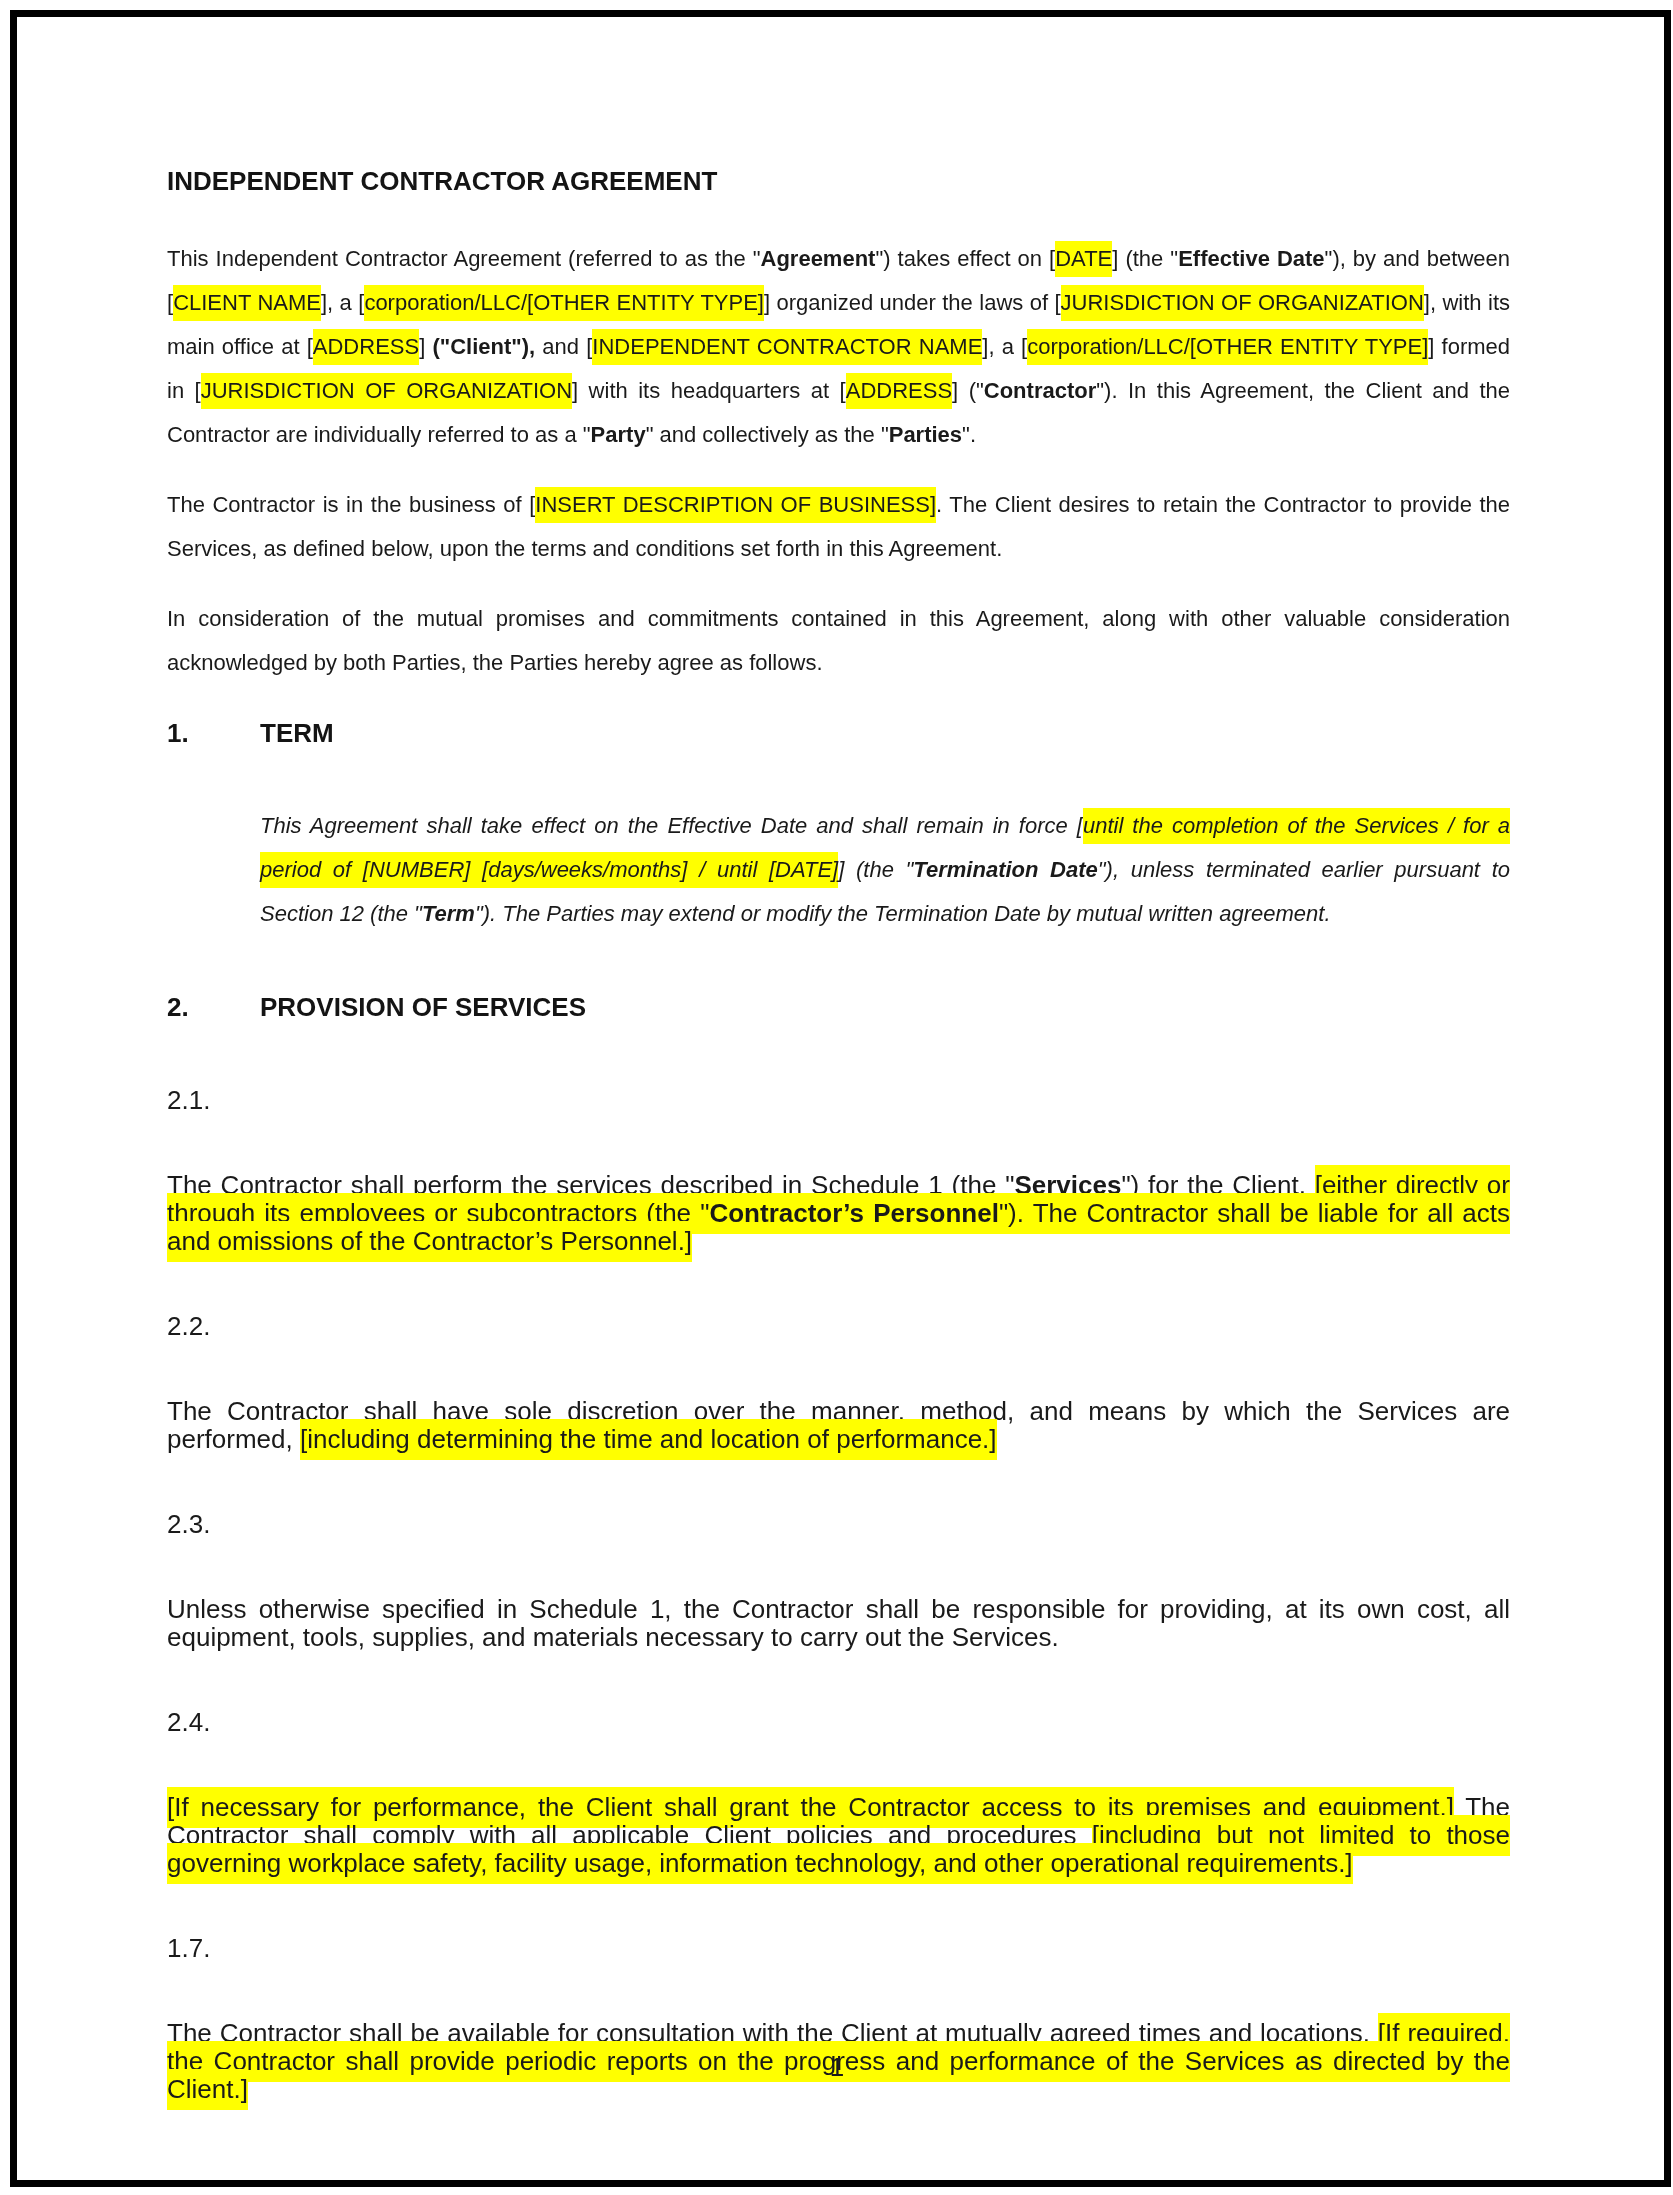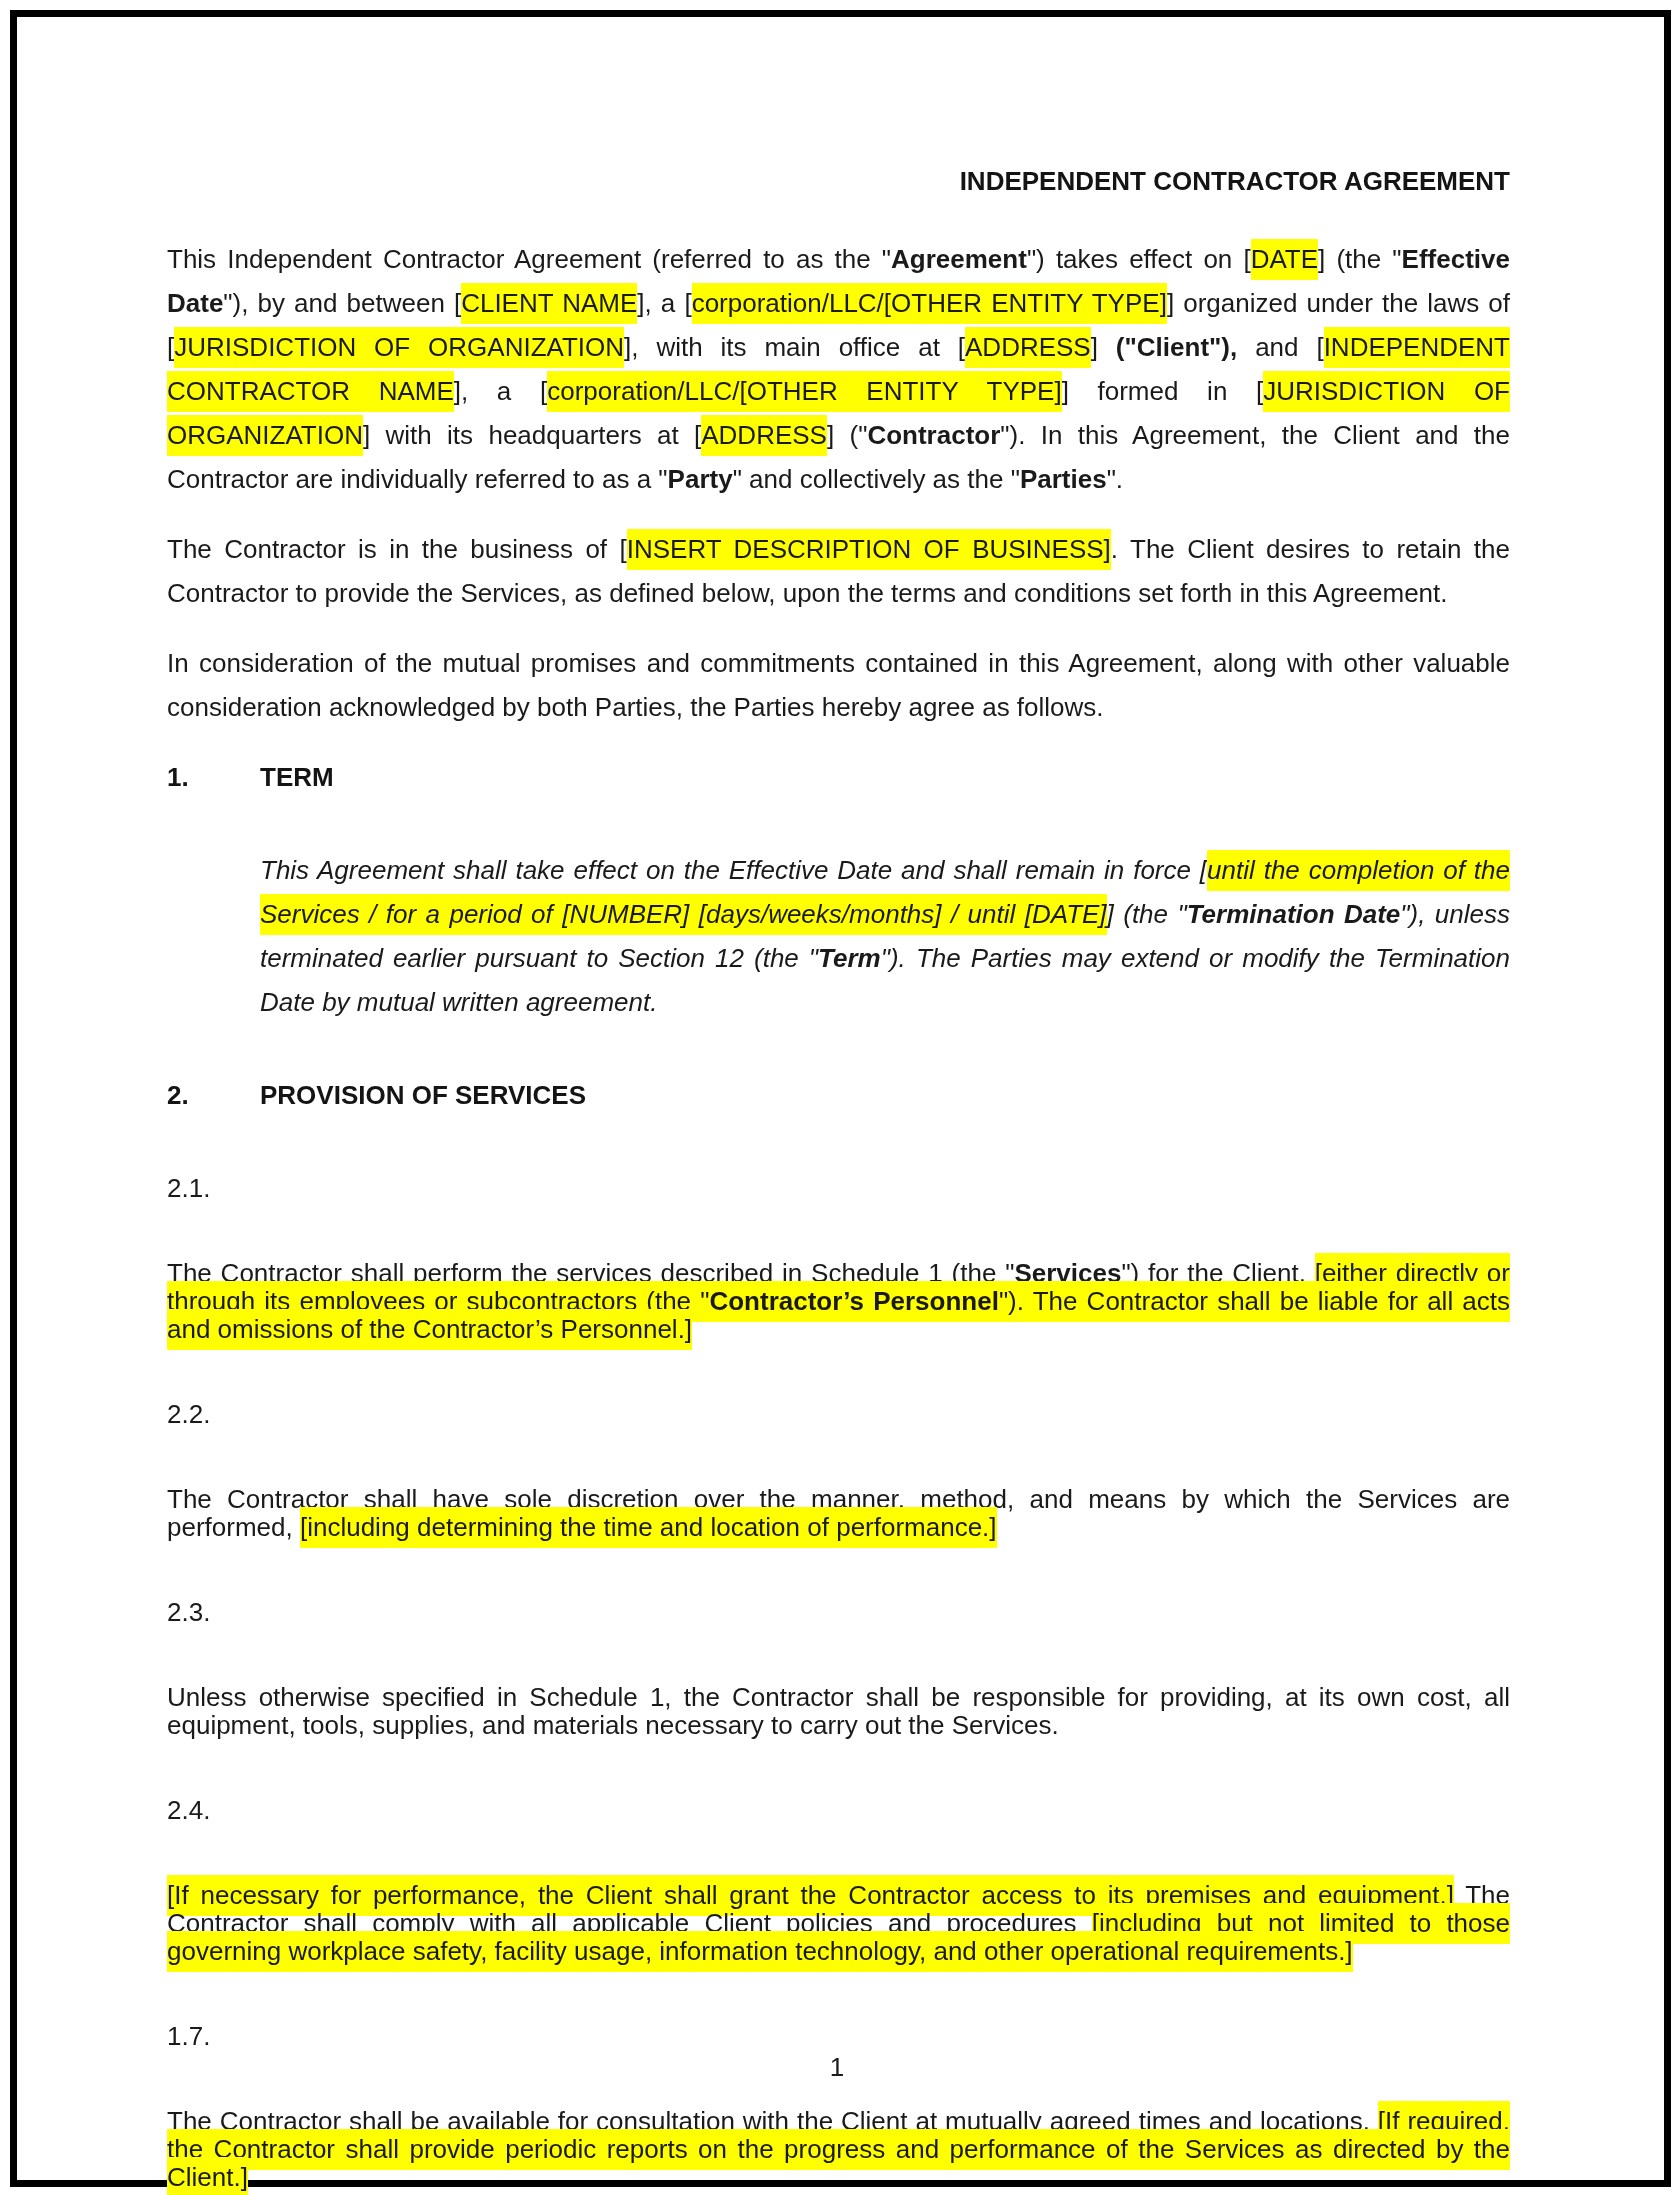--- a/index.html
+++ b/index.html
@@ -25,26 +25,26 @@
   .content {
     position: absolute;
     left: 167px;
     top: 165px;
     width: 1343px;
   }
   .doc-title {
     font-size: 26px;
     line-height: 33px;
     font-weight: bold;
-    text-align: right;
+    text-align: left;
     margin: 0 0 39px 0;
     color: #141414;
   }
   .para {
-    font-size: 26px;
+    font-size: 22px;
     line-height: 44px;
     text-align: justify;
     margin: 0 0 26px 0;
   }
   .para.indented {
     margin-left: 93px;
     margin-bottom: 49px;
     font-style: italic;
   }
   .section-row {

